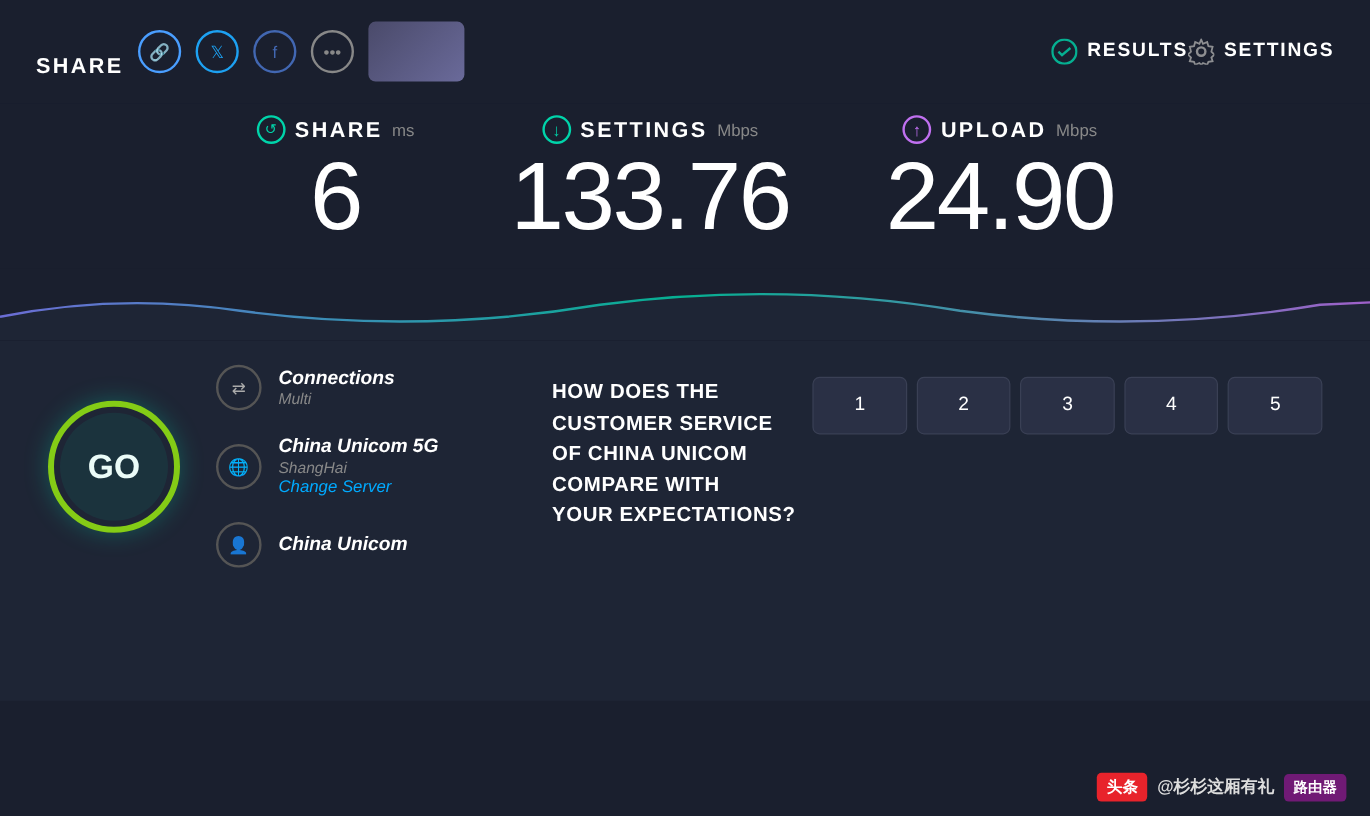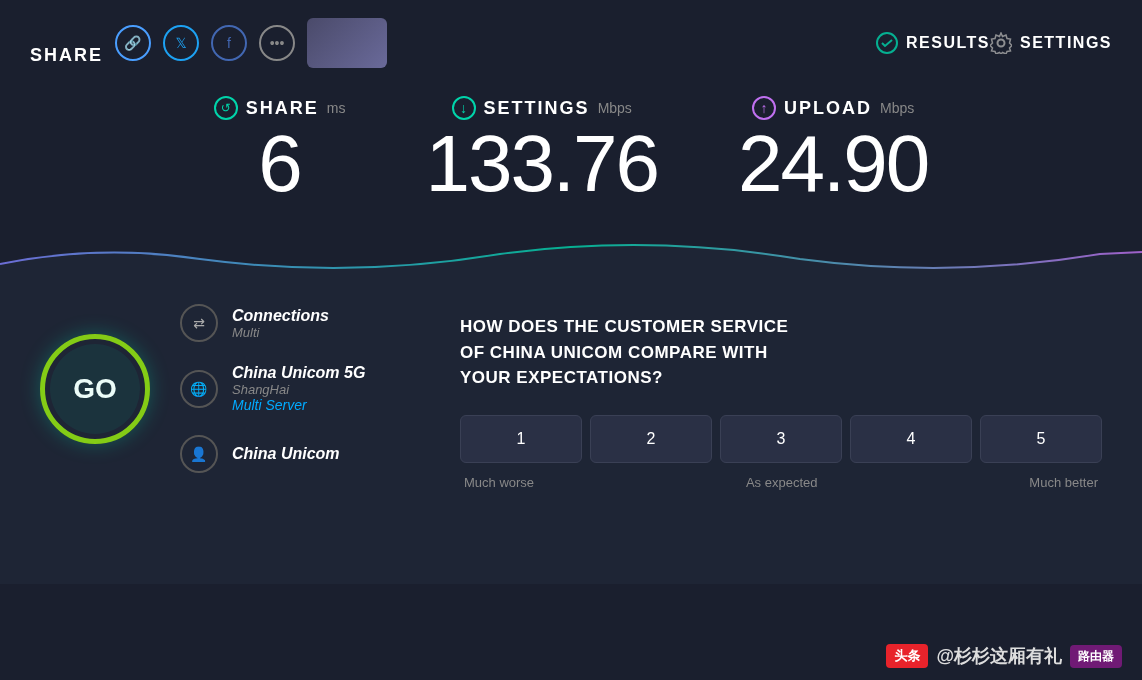--- a/index.html
+++ b/index.html
@@ -230,21 +230,21 @@
       font-size: 14px;
       color: #00aaff;
       cursor: pointer;
       font-weight: 500;
     }
 
     
     .right-panel {
       flex: 1;
       display: flex;
-      flex-direction: column;
+      flex-direction: row;
       align-items: flex-start;
       padding-top: 10px;
     }
     .survey-question {
       font-size: 17px;
       font-weight: 800;
       color: #fff;
       text-align: left;
       line-height: 1.5;
       margin-bottom: 24px;
@@ -292,21 +292,21 @@
       bottom: 12px;
       right: 20px;
       display: flex;
       align-items: center;
       gap: 8px;
       font-size: 15px;
       color: #fff;
       font-weight: 600;
     }
     .watermark-zh {
-      font-size: 18px;
+      font-size: 14px;
       color: #ddd;
     }
     .watermark-logo {
       background: #e8232b;
       color: #fff;
       padding: 3px 8px;
       border-radius: 4px;
       font-size: 13px;
       font-weight: 700;
     }
@@ -405,21 +405,21 @@
             <span class="info-title">Connections</span>
             <span class="info-subtitle">Multi</span>
           </div>
         </div>
 
         <div class="info-row">
           <div class="info-icon">🌐</div>
           <div class="info-text">
             <span class="info-title">China Unicom 5G</span>
             <span class="info-subtitle">ShangHai</span>
-            <span class="change-server">Multi Server</span>
+            <span class="change-server">Change Server</span>
           </div>
         </div>
 
         <div class="info-row">
           <div class="info-icon">👤</div>
           <div class="info-text">
             <span class="info-title">China Unicom</span>
           </div>
         </div>
       </div>
@@ -432,25 +432,20 @@
     </div>
 
     <div class="rating-section">
       <div class="rating-buttons">
         <button class="rating-btn">1</button>
         <button class="rating-btn">2</button>
         <button class="rating-btn">3</button>
         <button class="rating-btn">4</button>
         <button class="rating-btn">5</button>
       </div>
-      <div class="rating-labels">
-        <span class="rating-label">Much worse</span>
-        <span class="rating-label center">As expected</span>
-        <span class="rating-label">Much better</span>
-      </div>
     </div>
   </div>
 </div>
 
 <div class="watermark">
   <span class="watermark-logo">头条</span>
   <span class="watermark-zh">@杉杉这厢有礼</span>
   <span class="watermark-right">路由器</span>
 </div>
 

